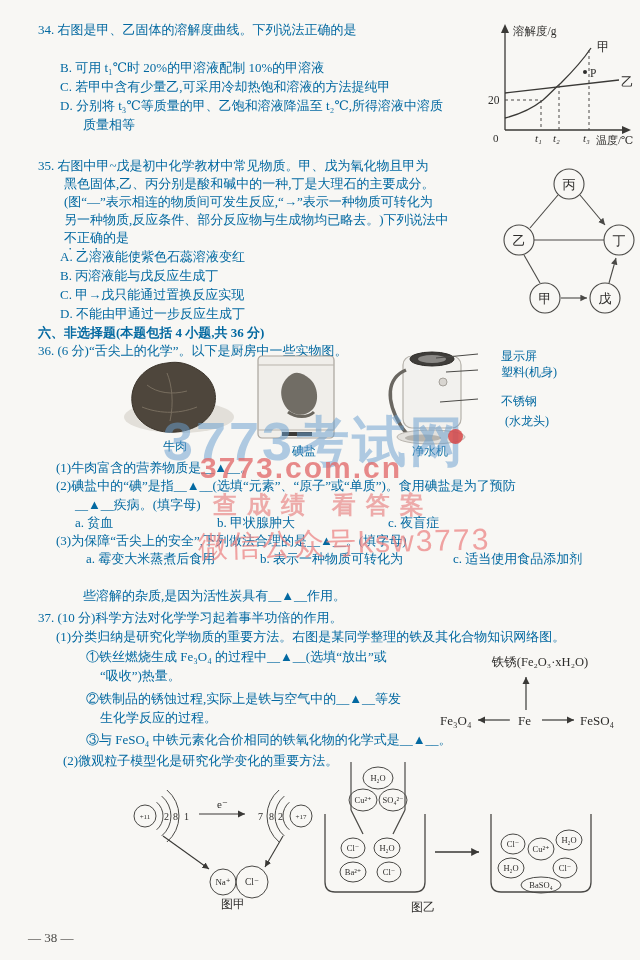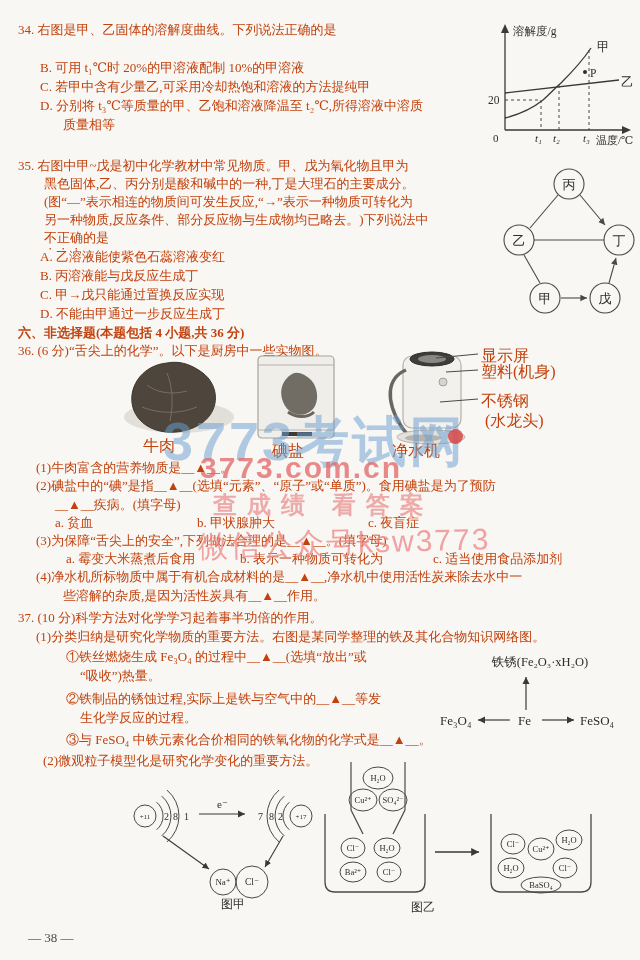--- a/index.html
+++ b/index.html
@@ -1,20 +1,20 @@
 <!DOCTYPE html>
 <html><head>
 <meta charset="utf-8">
 <style>
   html,body{margin:0;padding:0;background:#e9e8e5;}
   .page{position:relative;width:640px;height:960px;margin:0 auto;background:#f8f7f4;
         font-family:"Liberation Serif","DejaVu Serif",serif;color:#2e2d2b;overflow:hidden;}
-  .line{position:absolute;white-space:nowrap;font-size:13px;line-height:16px;color:#c2410c;}
+  .line{position:absolute;white-space:nowrap;font-size:13px;line-height:16px;color:#0369a1;margin-left:20px;}
   .bold{font-weight:bold;}
-  .small{font-size:16px;}
+  .small{font-size:12px;}
   .emph{-webkit-text-emphasis:filled dot;-webkit-text-emphasis-position:under left;
         text-emphasis:filled dot;text-emphasis-position:under left;}
   svg{position:absolute;overflow:visible;}
   svg text{font-family:"Liberation Serif","DejaVu Serif",serif;fill:#2e2d2b;}
   .wm{position:absolute;font-family:"Liberation Sans","DejaVu Sans",sans-serif;pointer-events:none;z-index:9;}
   .wm-main{left:163px;top:406px;font-size:54px;font-weight:bold;letter-spacing:3px;color:rgba(106,159,208,0.52);}
   .wm-dot{left:448px;top:429px;width:15px;height:15px;border-radius:50%;background:rgba(216,72,72,0.85);}
   .wm-url{left:200px;top:451px;font-size:30px;font-weight:bold;letter-spacing:2px;color:rgba(226,106,106,0.78);}
   .wm-slogan{left:213px;top:489px;font-size:24px;font-weight:bold;letter-spacing:10px;color:rgba(230,118,118,0.6);text-align:right;}
   .wm-wechat{left:198px;top:523px;font-size:30px;letter-spacing:2px;color:rgba(236,134,134,0.75);transform:rotate(-1.5deg);}
@@ -147,21 +147,20 @@
   <div class="line" style="left:36px;top:460px">(1)牛肉富含的营养物质是__▲__。</div>
   <div class="line" style="left:36px;top:478px">(2)碘盐中的“碘”是指__▲__(选填“元素”、“原子”或“单质”)。食用碘盐是为了预防</div>
   <div class="line" style="left:55px;top:497px">__▲__疾病。(填字母)</div>
   <div class="line" style="left:55px;top:515px">a. 贫血</div>
   <div class="line" style="left:197px;top:515px">b. 甲状腺肿大</div>
   <div class="line" style="left:368px;top:515px">c. 夜盲症</div>
   <div class="line" style="left:36px;top:533px">(3)为保障“舌尖上的安全”,下列做法合理的是__▲__。(填字母)</div>
   <div class="line" style="left:66px;top:551px">a. 霉变大米蒸煮后食用</div>
   <div class="line" style="left:240px;top:551px">b. 表示一种物质可转化为</div>
   <div class="line" style="left:433px;top:551px">c. 适当使用食品添加剂</div>
-  <div class="line" style="left:36px;top:569px">(4)净水机所标物质中属于有机合成材料的是__▲__,净水机中使用活性炭来除去水中一</div>
   <div class="line" style="left:63px;top:588px">些溶解的杂质,是因为活性炭具有__▲__作用。</div>
 
   <div class="line" style="left:18px;top:610px">37. (10 分)科学方法对化学学习起着事半功倍的作用。</div>
   <div class="line" style="left:36px;top:629px">(1)分类归纳是研究化学物质的重要方法。右图是某同学整理的铁及其化合物知识网络图。</div>
   <div class="line" style="left:66px;top:649px">①铁丝燃烧生成 Fe₃O₄ 的过程中__▲__(选填“放出”或</div>
   <div class="line" style="left:80px;top:668px">“吸收”)热量。</div>
   <div class="line" style="left:66px;top:691px">②铁制品的锈蚀过程,实际上是铁与空气中的__▲__等发</div>
   <div class="line" style="left:80px;top:710px">生化学反应的过程。</div>
   <div class="line" style="left:66px;top:732px">③与 FeSO₄ 中铁元素化合价相同的铁氧化物的化学式是__▲__。</div>
   <div class="line" style="left:43px;top:753px">(2)微观粒子模型化是研究化学变化的重要方法。</div>

